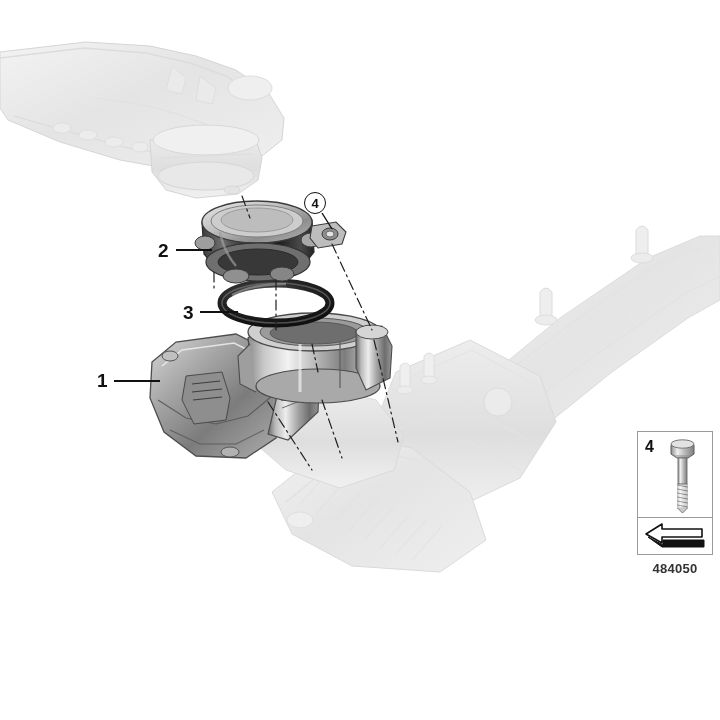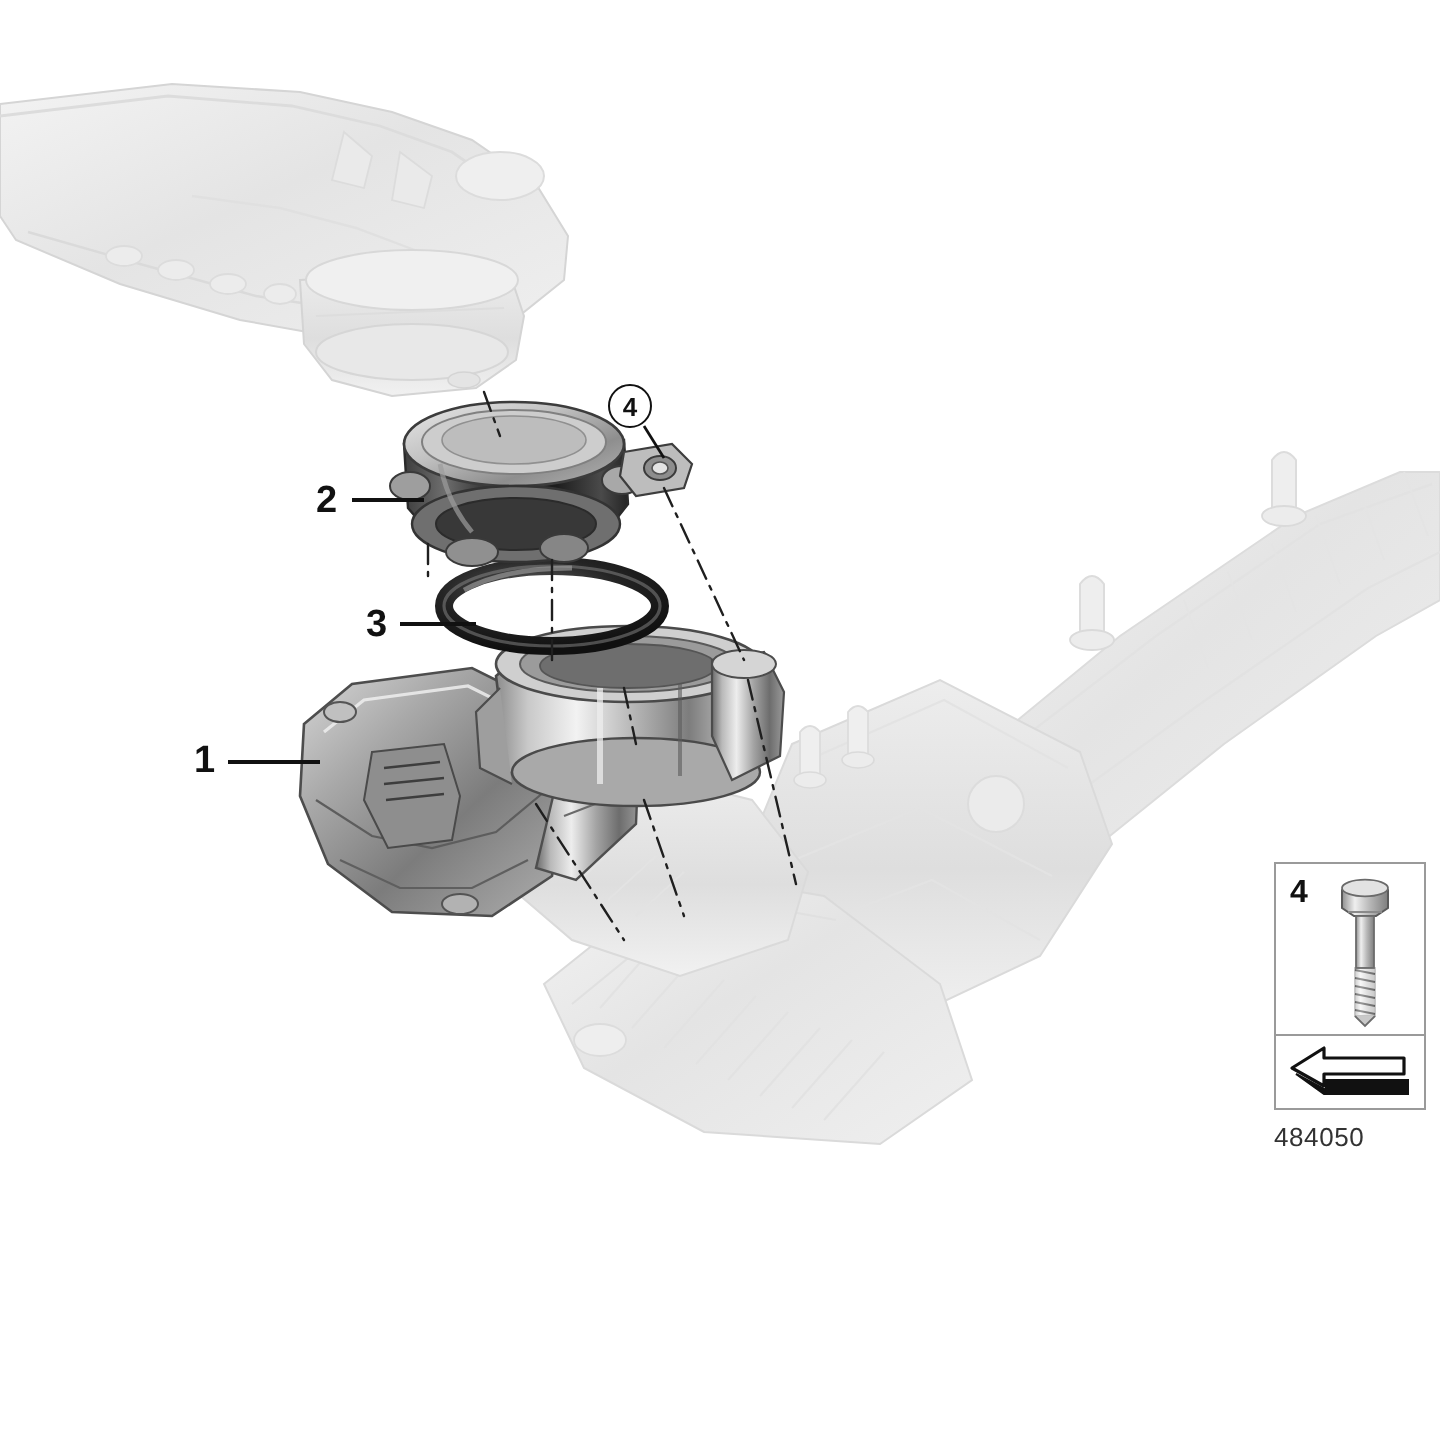--- a/index.html
+++ b/index.html
@@ -87,25 +87,26 @@
     font-family: "Liberation Sans", sans-serif;
     font-weight: bold;
     font-size: 16px;
     color: #111111;
   }
   #inset-caption {
     position: absolute;
     left: 637px;
     top: 561px;
     width: 76px;
-    text-align: left;
+    text-align: center;
     font-family: "Liberation Sans", sans-serif;
     font-size: 13px;
     color: #333333;
     letter-spacing: 0.3px;
+    font-weight: bold;
   }
 
   
   #footer-bar {
     position: absolute;
     left: 0;
     top: 632px;
     width: 720px;
     height: 88px;
     background: #ffffff;

